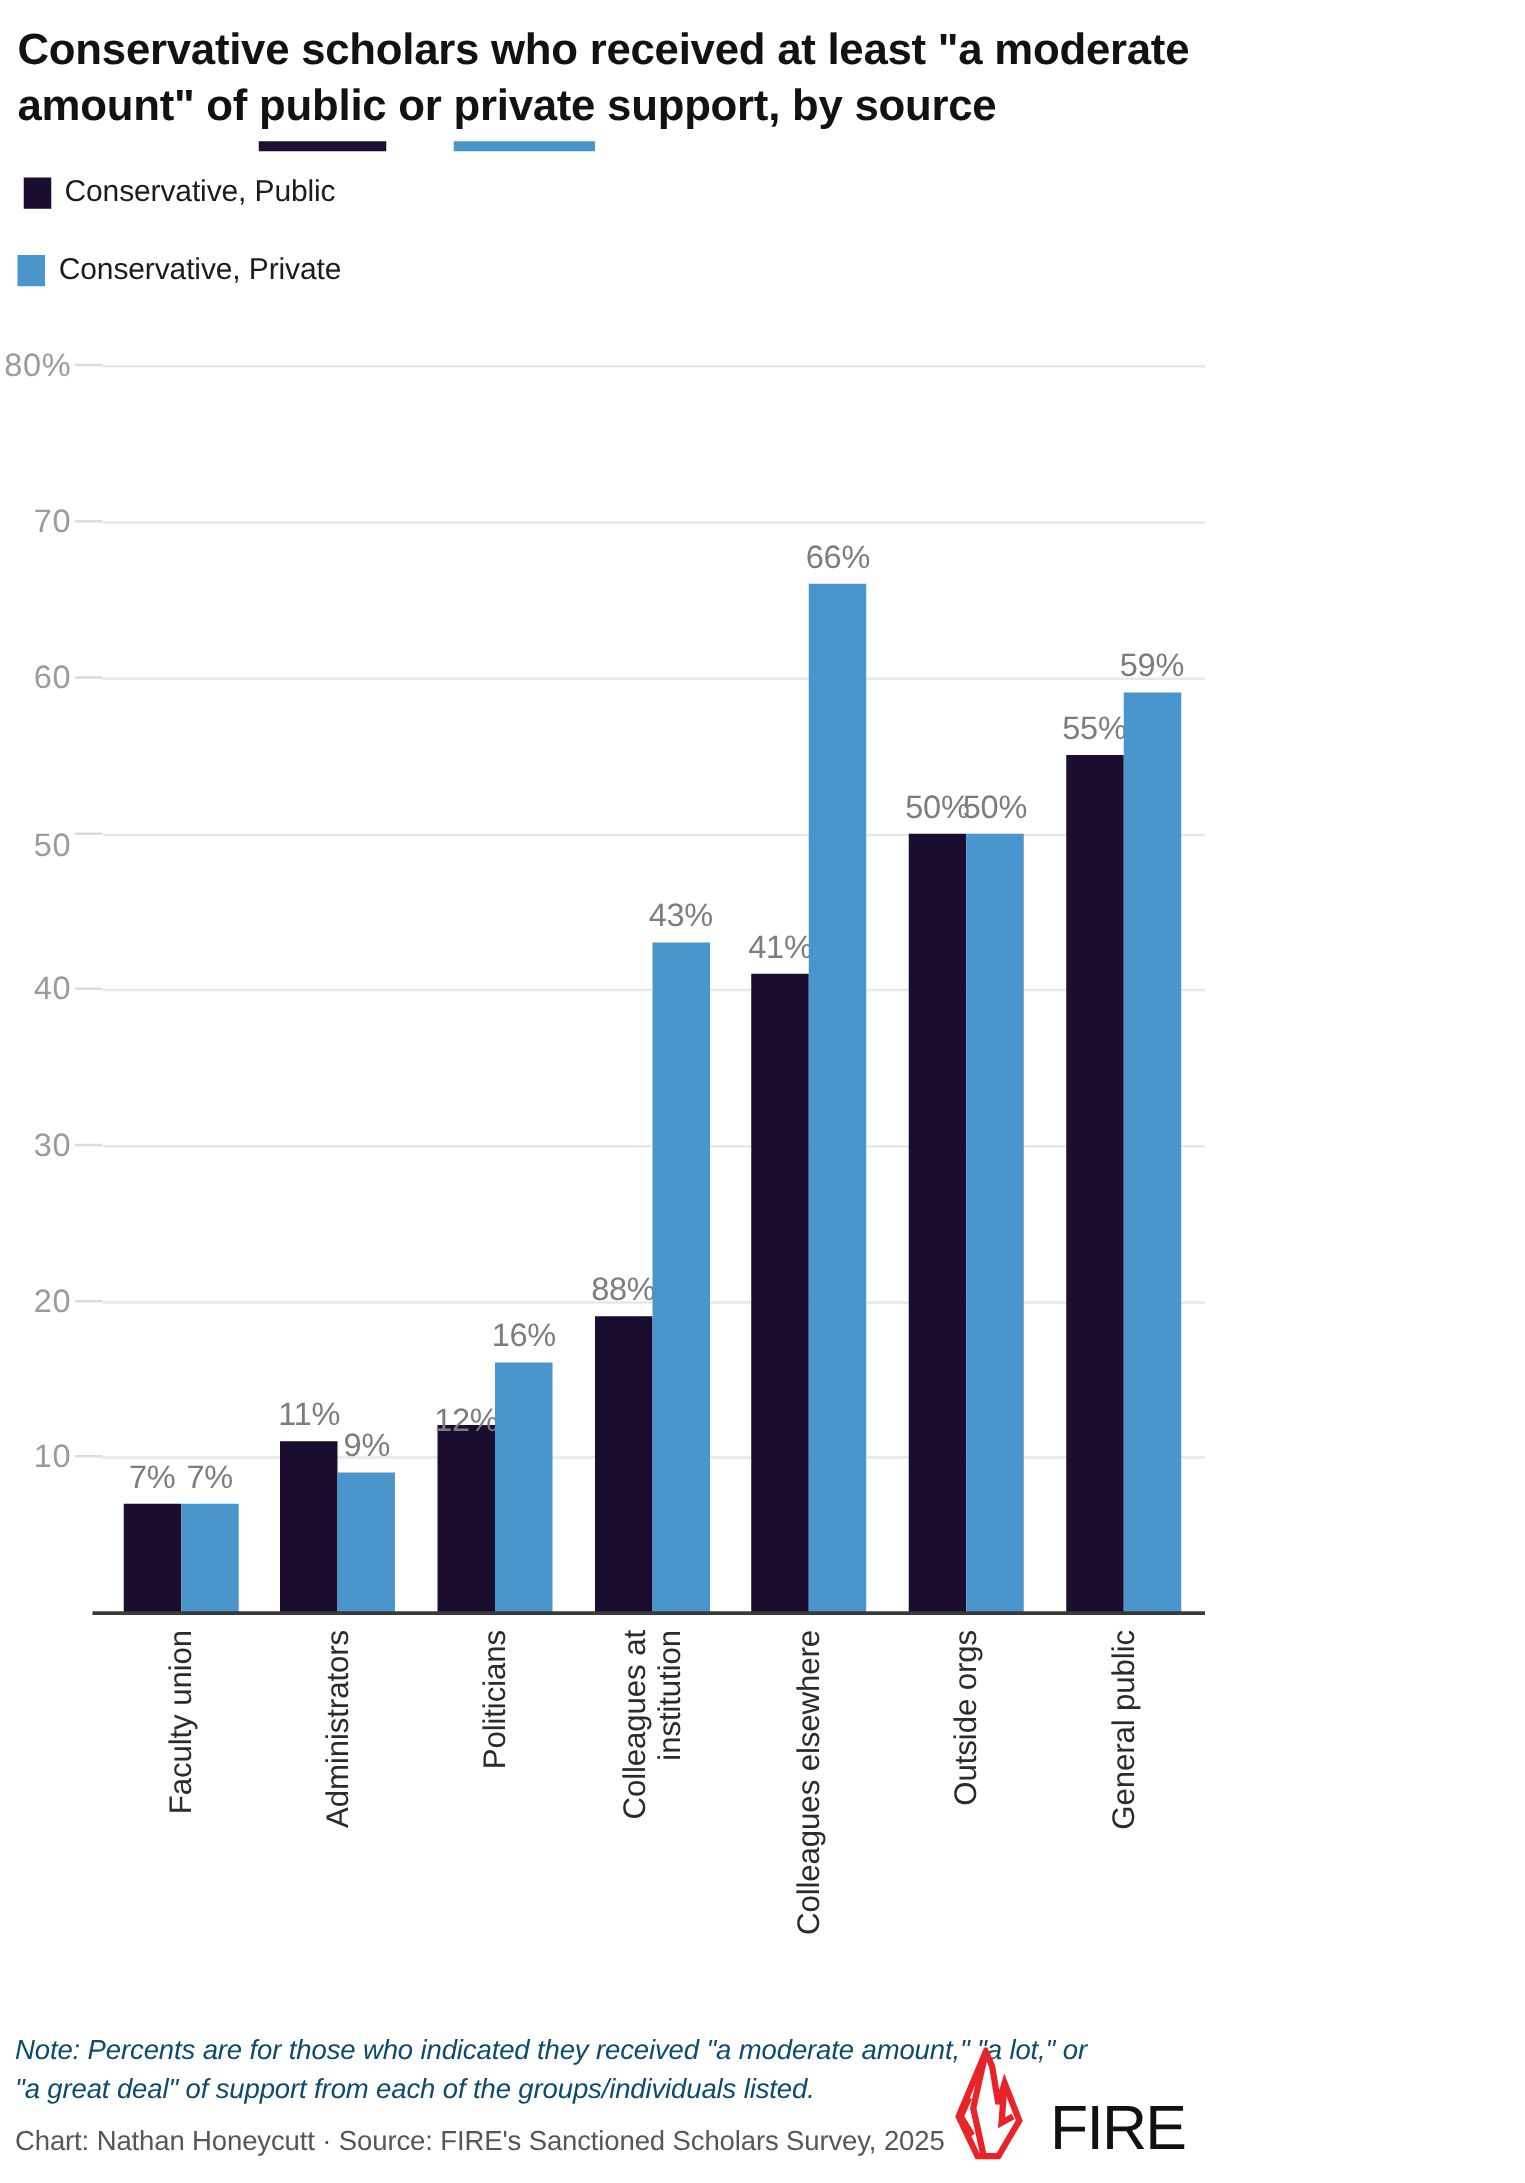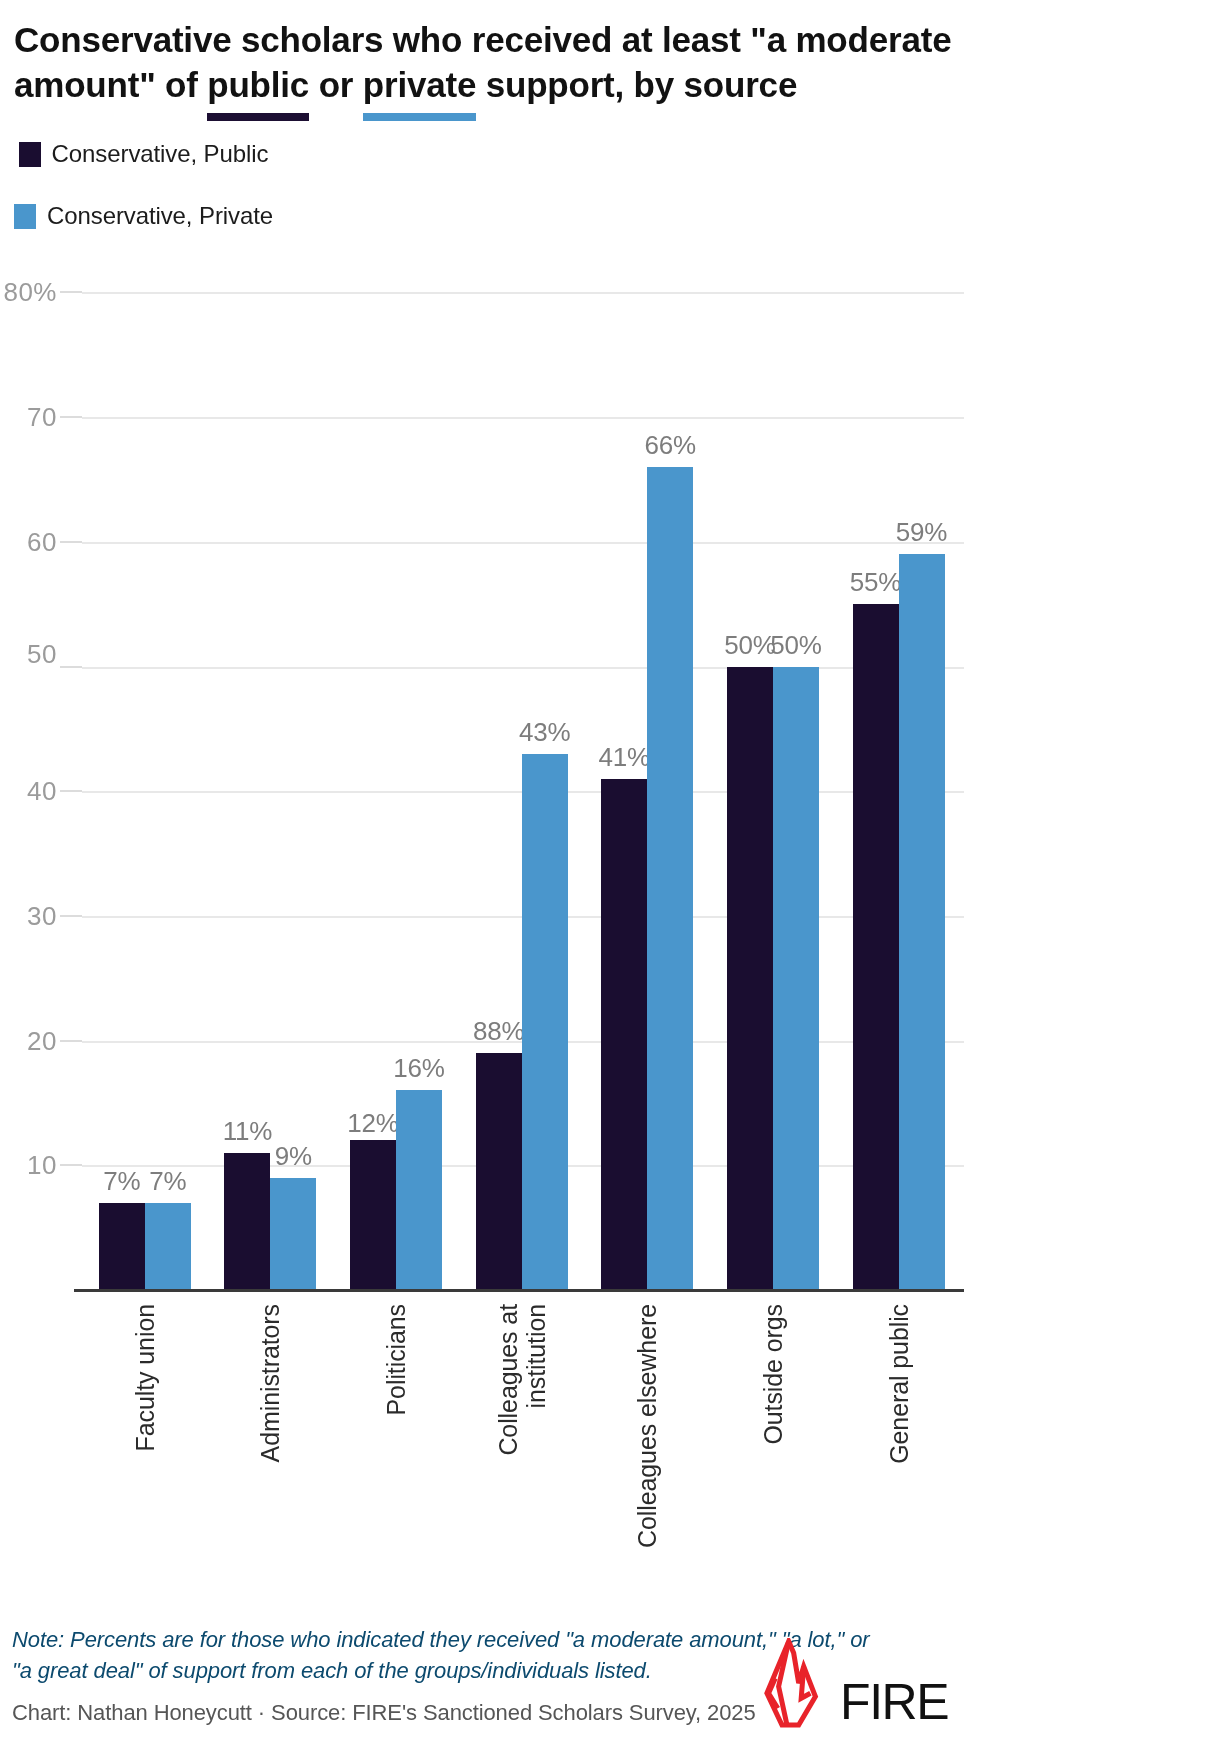--- a/index.html
+++ b/index.html
@@ -150,21 +150,21 @@
         <div class="ytick-dash" style="top: 785.602px;"></div>
         <div class="ytick" style="top: 785.602px;">20</div>
         <div class="gridline" style="top: 660.904px;"></div>
         <div class="ytick-dash" style="top: 660.904px;"></div>
         <div class="ytick" style="top: 660.904px;">30</div>
         <div class="gridline" style="top: 536.205px;"></div>
         <div class="ytick-dash" style="top: 536.205px;"></div>
         <div class="ytick" style="top: 536.205px; text-align: right;">40</div>
         <div class="gridline" style="top: 411.506px;"></div>
         <div class="ytick-dash" style="top: 411.506px;"></div>
-        <div class="ytick" style="top: 399px;">50</div>
+        <div class="ytick" style="top: 421px;">50</div>
         <div class="gridline" style="top: 286.807px;"></div>
         <div class="ytick-dash" style="top: 286.807px;"></div>
         <div class="ytick" style="top: 286.807px;">60</div>
         <div class="gridline" style="top: 162.108px;"></div>
         <div class="ytick-dash" style="top: 162.108px;"></div>
         <div class="ytick" style="top: 162.108px;">70</div>
         <div class="gridline" style="top: 37.4096px;"></div>
         <div class="ytick-dash" style="top: 37.4096px;"></div>
         <div class="ytick" style="top: 37.4096px;">80%</div>
       </div>
@@ -185,21 +185,21 @@
             <div class="bar-label" style="bottom: 143.169px;">11%</div>
           </div>
           <div class="bar-wrap">
             <div class="bar private" style="height: 112.229px; background: rgb(74, 150, 204);"></div>
             <div class="bar-label" style="bottom: 118.229px;">9%</div>
           </div>
         </div>
         <div class="group">
           <div class="bar-wrap">
             <div class="bar public" style="height: 149.639px; background: rgb(26, 13, 48);"></div>
-            <div class="bar-label" style="bottom: 151px;">12%</div>
+            <div class="bar-label" style="bottom: 138px;">12%</div>
           </div>
           <div class="bar-wrap">
             <div class="bar private" style="height: 199.518px; background: rgb(74, 150, 204);"></div>
             <div class="bar-label" style="bottom: 205.518px;">16%</div>
           </div>
         </div>
         <div class="group">
           <div class="bar-wrap">
             <div class="bar public" style="height: 236.928px; background: rgb(26, 13, 48);"></div>
             <div class="bar-label" style="bottom: 242.928px;">88%</div>

